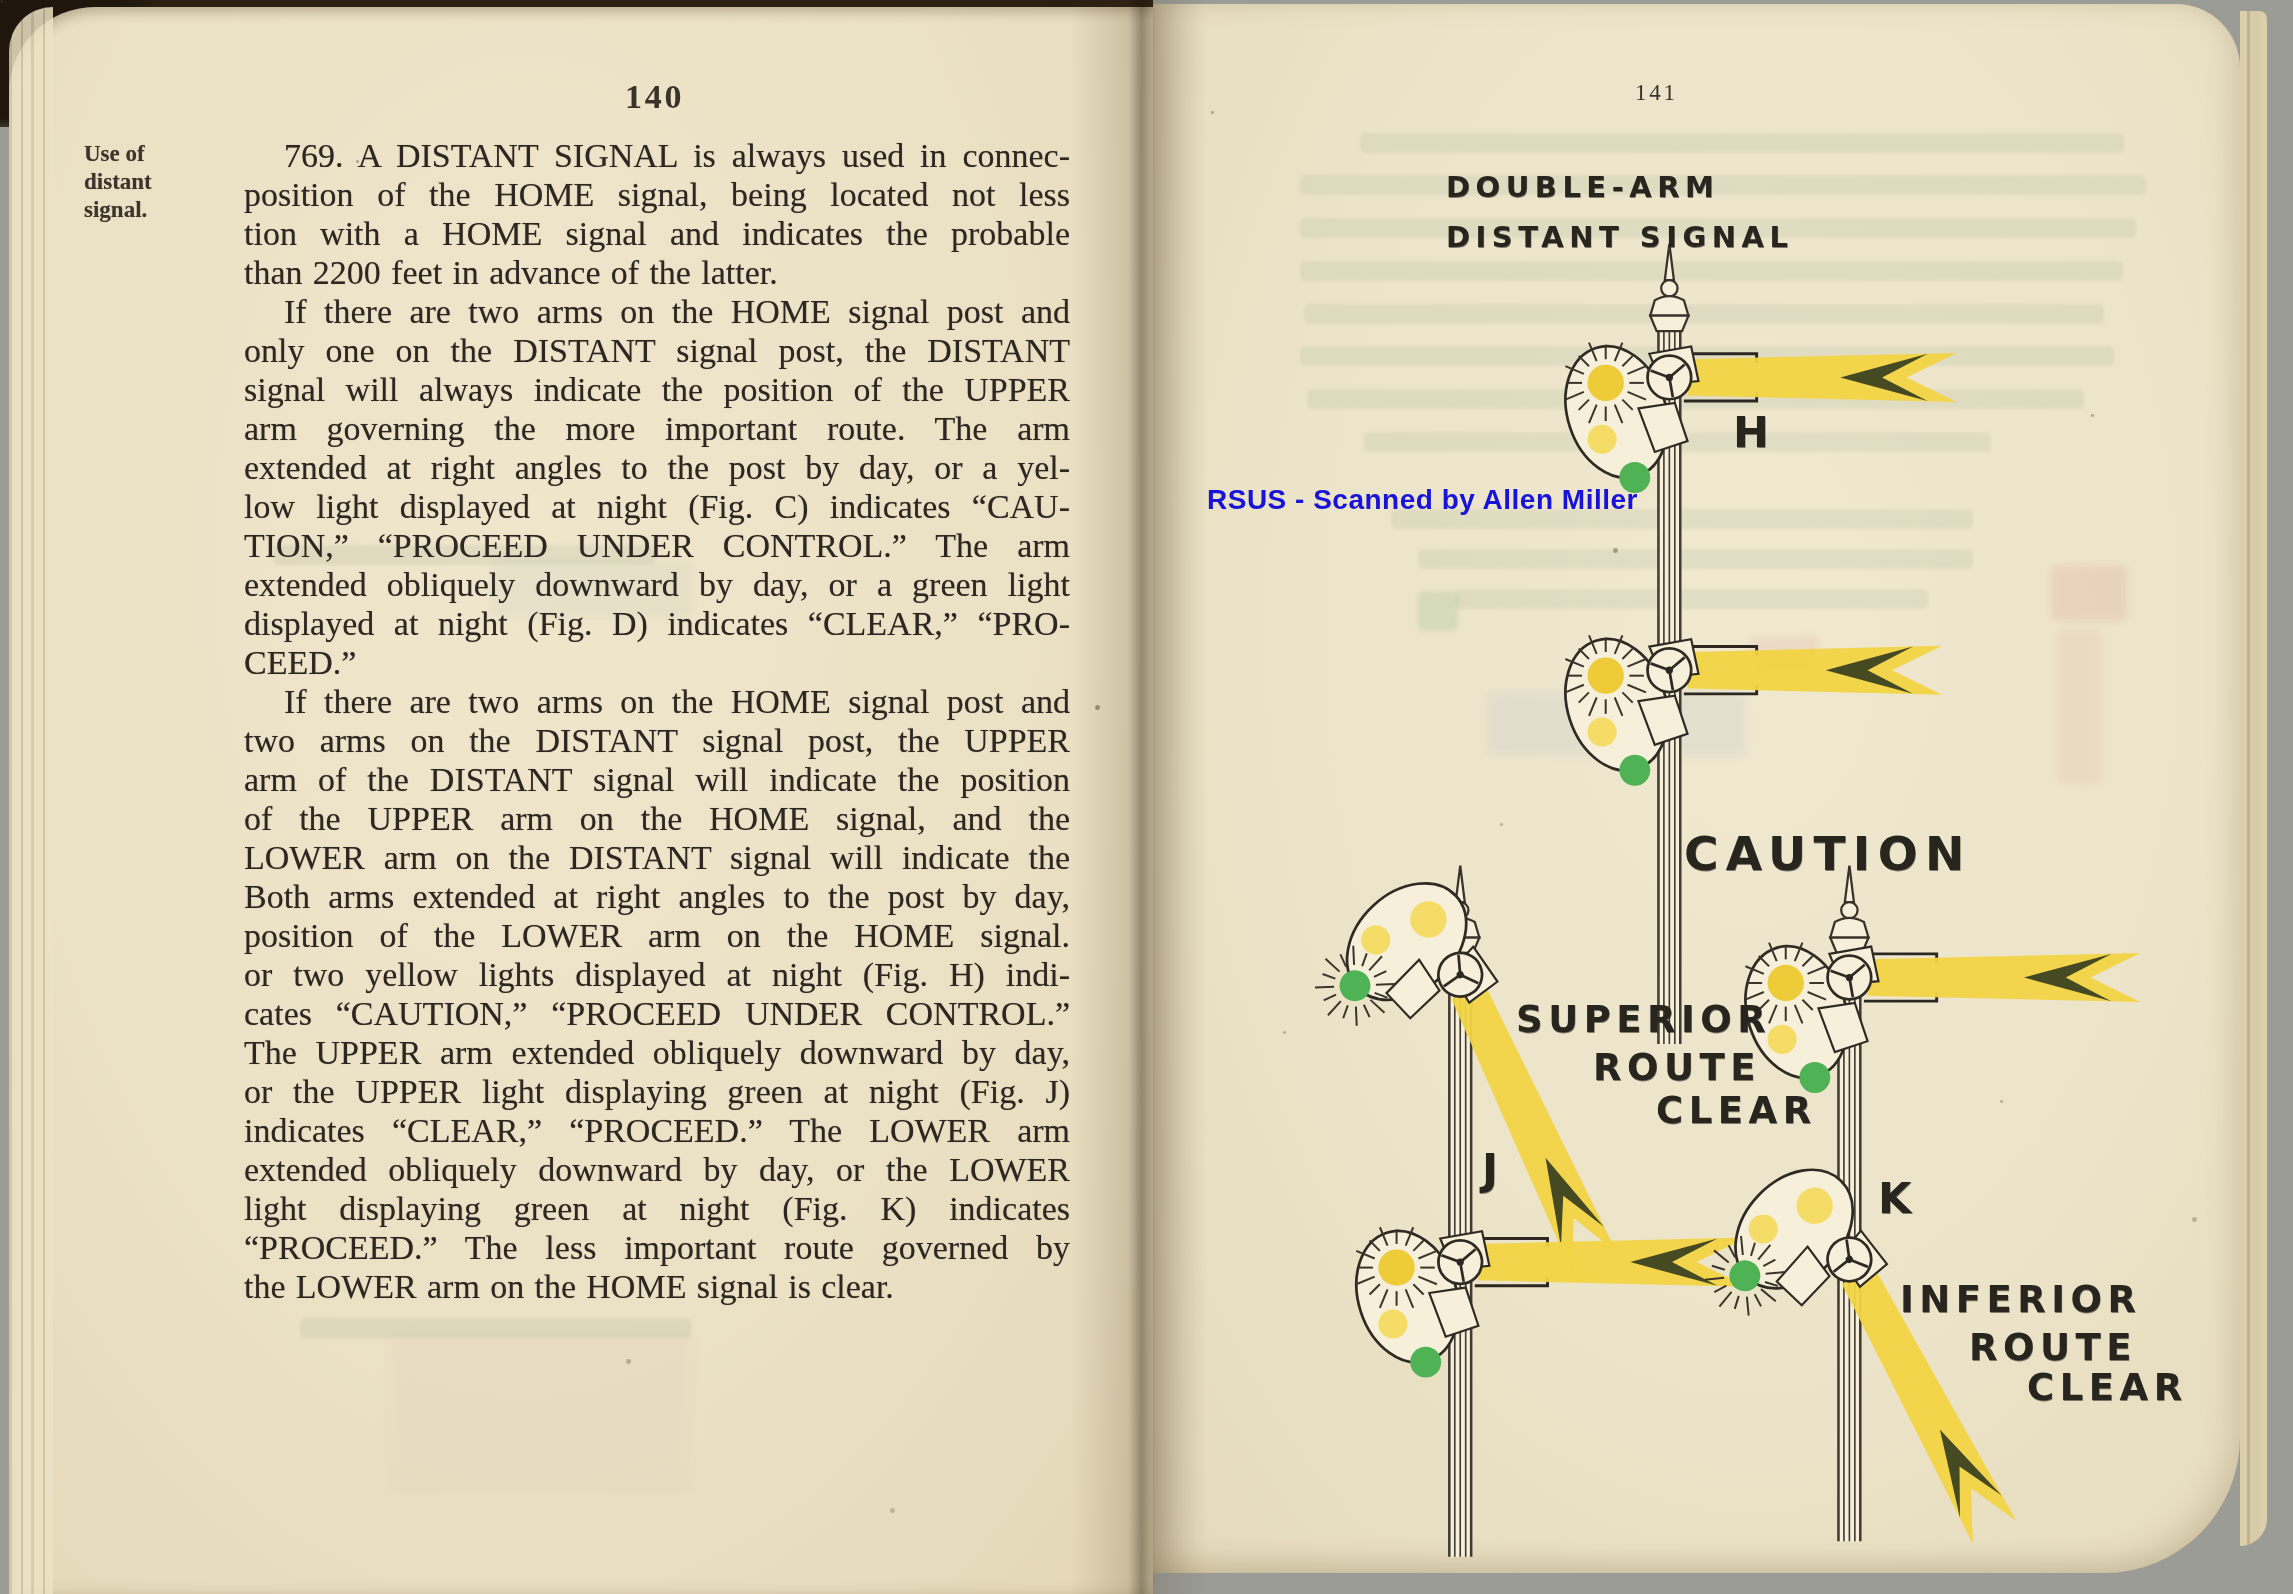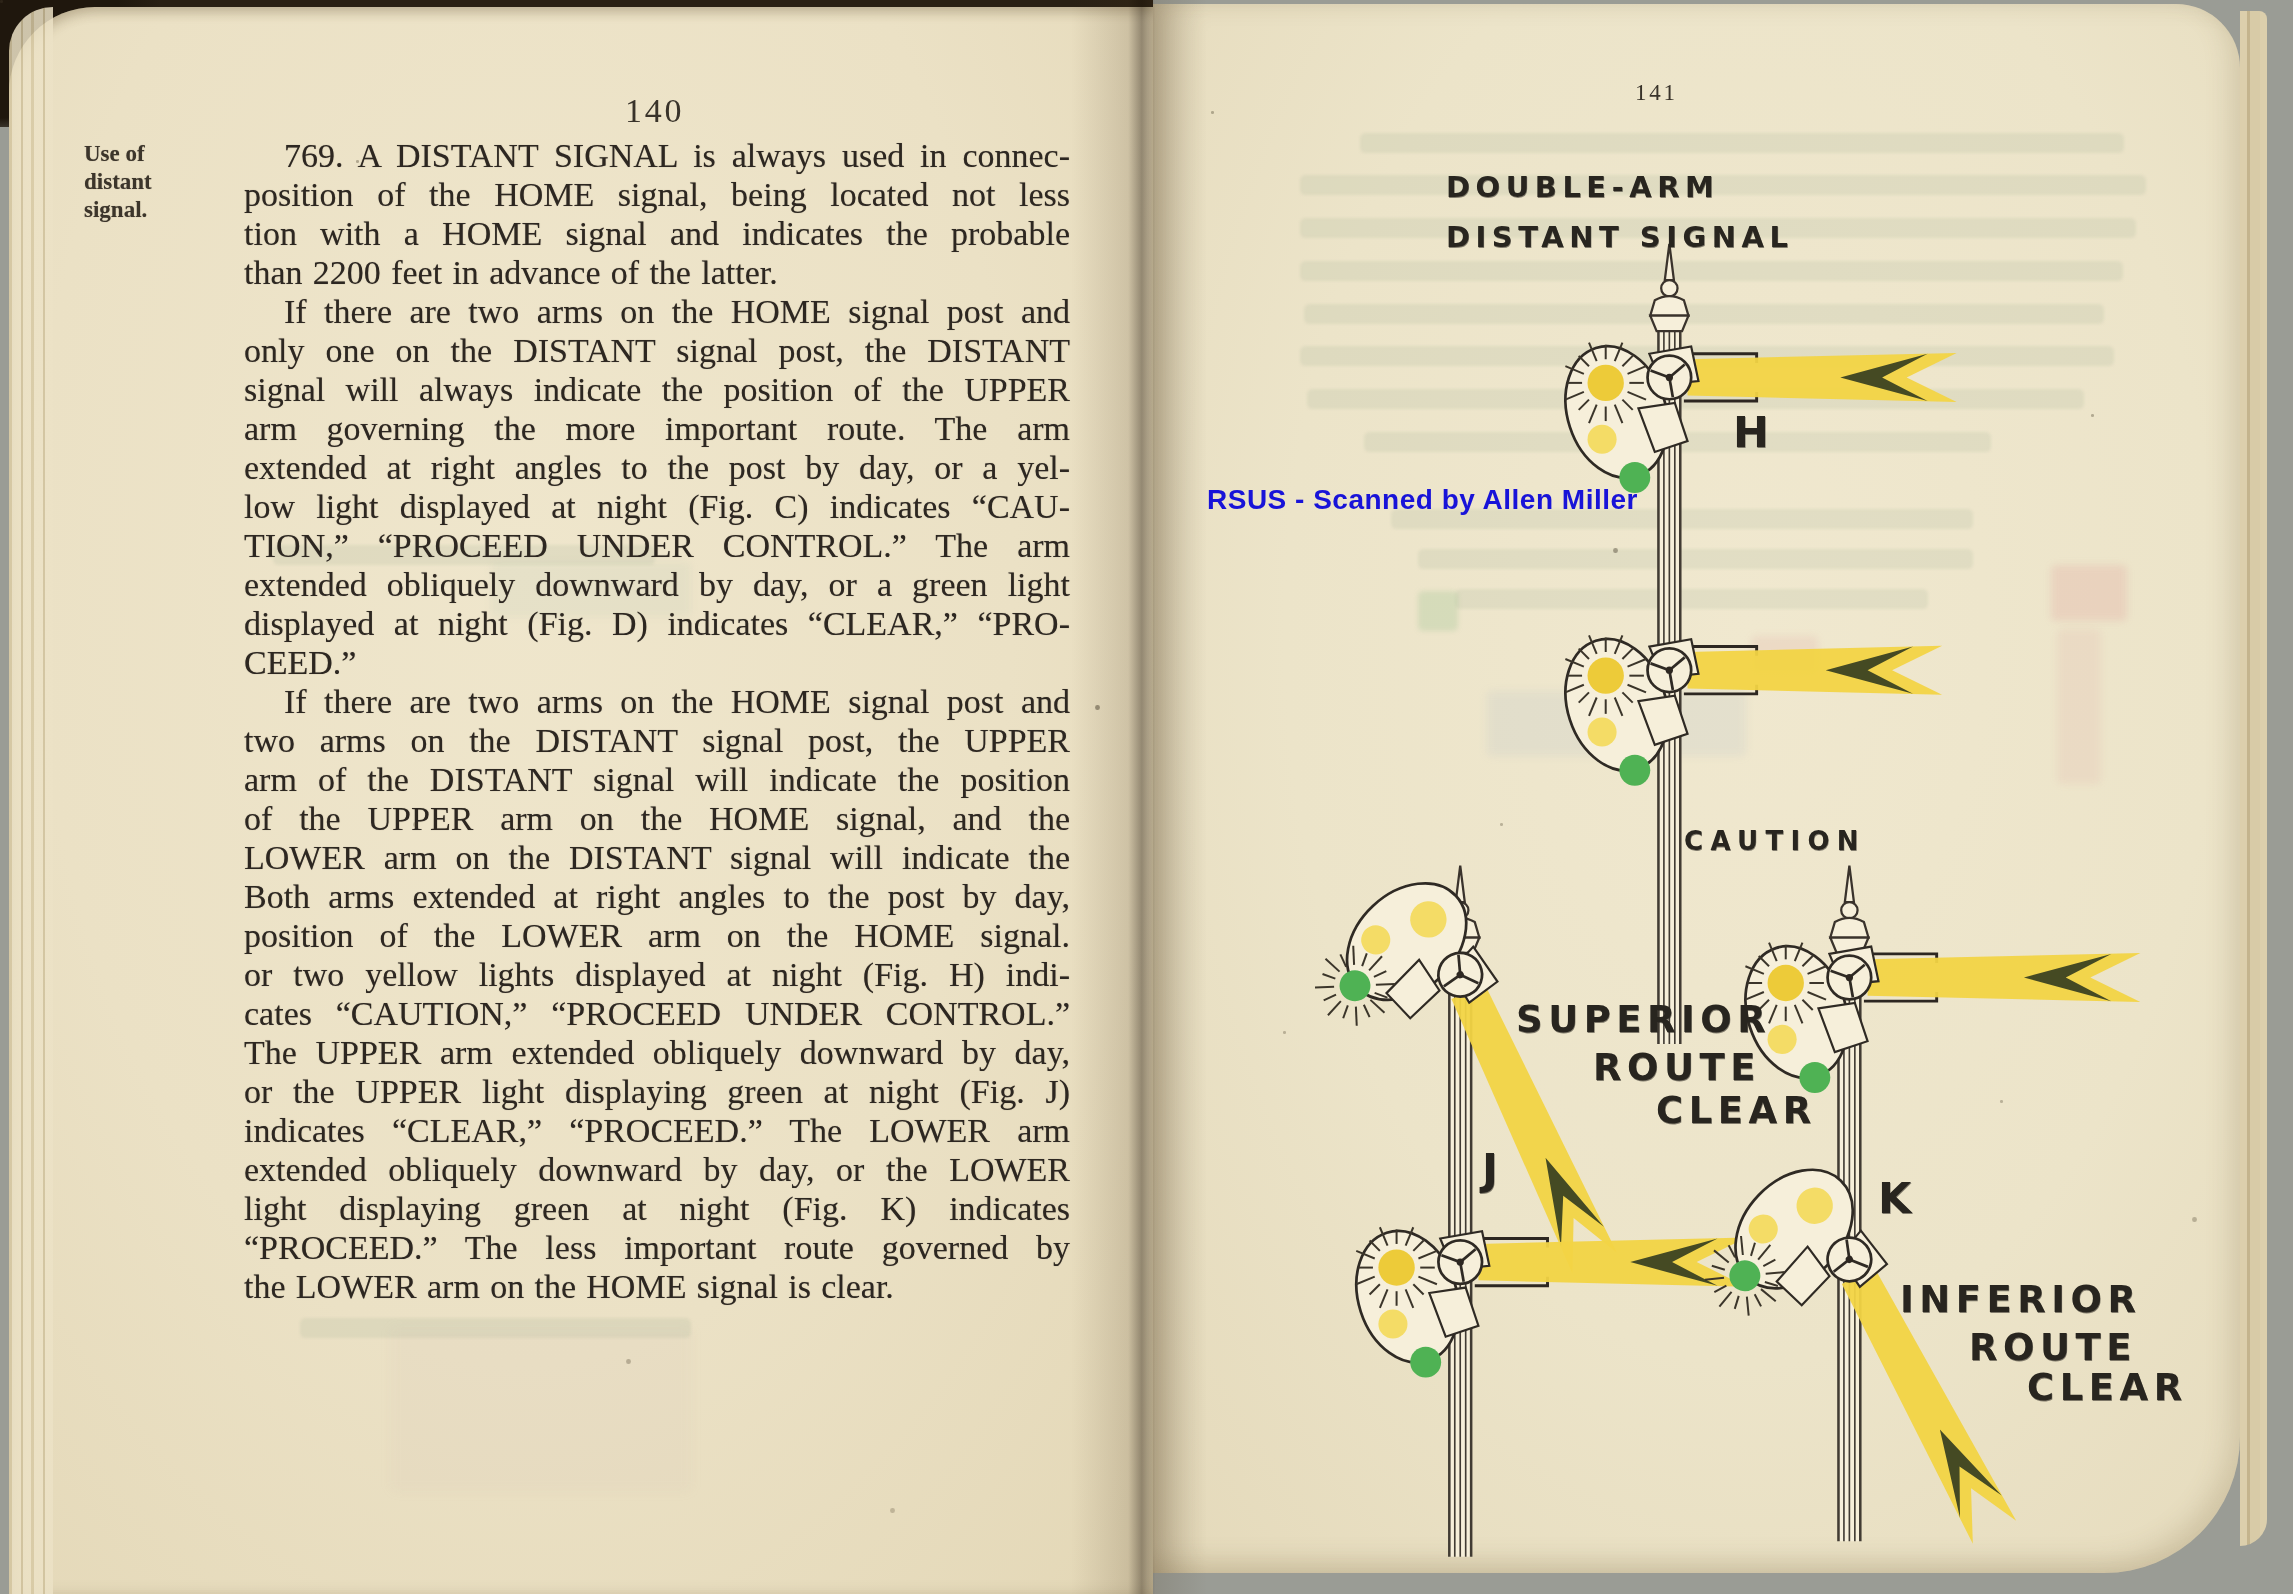--- a/index.html
+++ b/index.html
@@ -60,21 +60,21 @@
     letter-spacing:5.5px;text-shadow:0.5px 0.5px 0 rgba(40,37,31,.55);
     white-space:nowrap;z-index:7;
   }
   #title-block{left:1446px;top:162px;width:491px;text-align:left;font-size:29px;line-height:50px;}
   #watermark{
     left:1207px;top:484px;font:700 28px "Liberation Sans",sans-serif;
     color:#1813d8;letter-spacing:0.5px;z-index:8;white-space:nowrap;
   }
   .figletter{font-size:43px;}
   .route{font-size:37px;}
-  #lbl-caution{font-size:26px;letter-spacing:7.3px;}
+  #lbl-caution{font-size:47px;letter-spacing:7.3px;}
   .ghost{position:absolute;border-radius:5.5px;pointer-events:none;}
   #diagram{position:absolute;left:0;top:0;z-index:6;}
   #content{position:absolute;inset:0;z-index:7;}
   #specks{position:absolute;left:0;top:0;width:2.7px;height:2.7px;border-radius:50%;
     background:rgba(60,50,35,.5);z-index:9;
     box-shadow:356px 160px 0 0 rgba(70,60,40,.35),627px 1360px 0 0.9px rgba(70,60,40,.3),
       1096px 706px 0 0.9px rgba(60,50,35,.45),1283px 1031px 0 0 rgba(70,60,40,.3),
       1614px 549px 0 0.9px rgba(60,50,35,.4),2091px 414px 0 0 rgba(70,60,40,.35),
       2193px 1218px 0 0.9px rgba(70,60,40,.3),1500px 823px 0 0 rgba(70,60,40,.3),
       891px 1509px 0 0.9px rgba(70,60,40,.25),1211px 111px 0 0 rgba(70,60,40,.35),
@@ -342,21 +342,21 @@
           <line x1="2034" y1="1385" x2="2037.8202599086724" y2="1406.6657705662685" stroke="#2f2a24" stroke-width="3"></line>
           <line x1="2034" y1="1385" x2="2013.32676234271" y2="1377.4755568468354" stroke="#2f2a24" stroke-width="3"></line>
           <line x1="2034" y1="1385" x2="2050.8529777486174" y2="1370.858672586896" stroke="#2f2a24" stroke-width="3"></line>
           <circle cx="2034" cy="1385" r="4" fill="#2d2721"></circle>
         </g>
       </g>
     </svg>
 
   <div id="content">
 
-    <div class="abs page-num" style="left:625px;top:92px;">140</div>
+    <div class="abs page-num" style="left:625px;top:78px;font-weight:bold;">140</div>
     <div class="abs" id="margin-note" style="left:84px;top:140px;">
         <div>Use of</div>
         <div>distant</div>
         <div>signal.</div>
       </div>
     <div class="abs" id="body-text" style="left:244px;top:136px;">
         <div class="bline ind">769.  A DISTANT SIGNAL is always used in connec-</div>
         <div class="bline">position of the HOME signal, being located not less</div>
         <div class="bline">tion with a HOME signal and indicates the probable</div>
         <div class="bline last">than 2200 feet in advance of the latter.</div>

